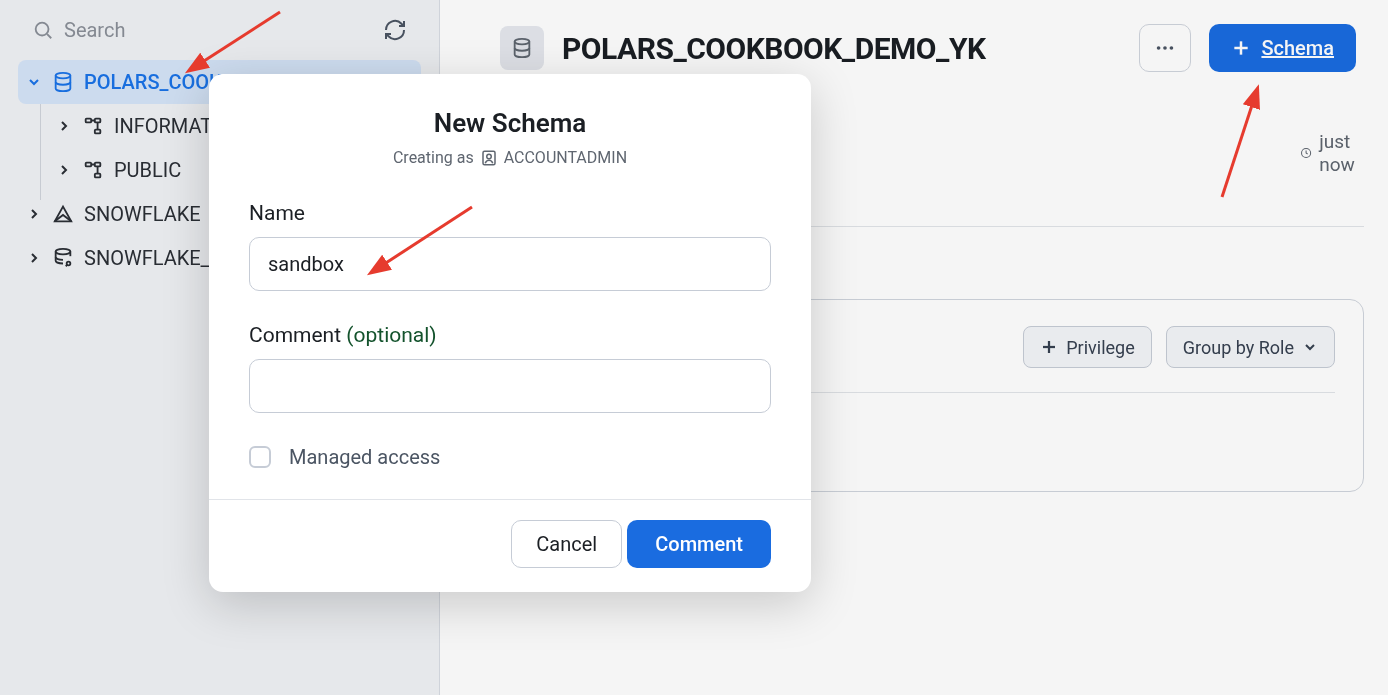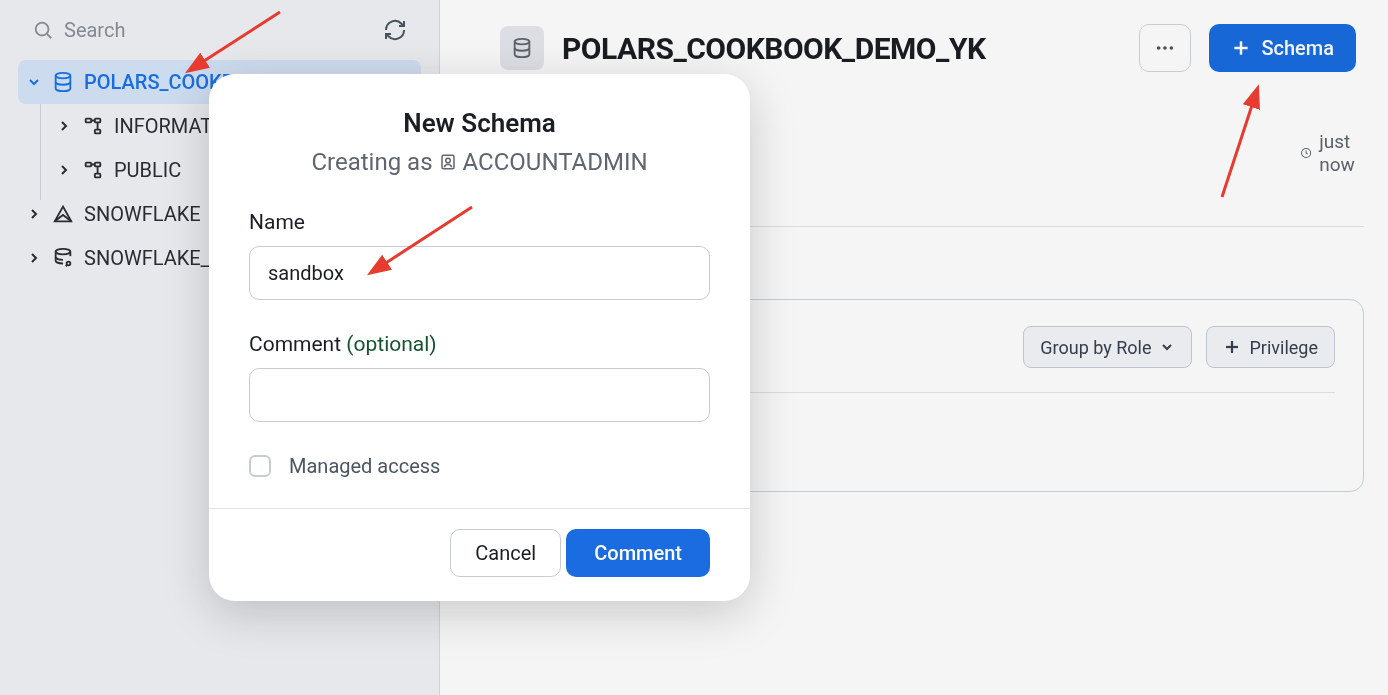--- a/index.html
+++ b/index.html
@@ -23,34 +23,34 @@
 .tree-item .lbl { white-space: nowrap; overflow: hidden; text-overflow: ellipsis; }
 
 .vline { position: absolute; left: 40px; top: 104px; height: 96px; width: 1px; background: #d0d4db; }
 
 
 .main { position: absolute; left: 440px; top: 0; right: 0; height: 100%; background: #fff; }
 .main-header { display: flex; align-items: center; padding: 24px 32px 18px 60px; gap: 18px; }
 .db-badge { width: 44px; height: 44px; border-radius: 8px; background: #e5e8ee; display: flex; align-items: center; justify-content: center; color: #5f6670; }
 .page-title { font-size: 30px; font-weight: 700; color: #1b1f24; flex: 1; letter-spacing: -0.5px; }
 .more-btn { width: 52px; height: 48px; border: 1px solid #d0d5dd; border-radius: 10px; background: #fff; display: flex; align-items: center; justify-content: center; color: #4b5563; cursor: pointer; }
-.schema-btn { height: 48px; padding: 0 22px; border-radius: 10px; background: #1a6ce0; color: #fff; font-size: 20px; font-weight: 500; display: flex; align-items: center; gap: 10px; border: none; cursor: pointer; }
+.schema-btn { height: 48px; padding: 0 22px; border-radius: 10px; background: #1a6ce0; color: #fff; font-size: 20px; font-weight: 500; display: flex; align-items: center; gap: 10px; border: none; cursor: pointer; text-decoration: underline; }
 .meta-chip { display: flex; align-items: center; gap: 7px; color: #5f6670; font-size: 19px; }
 
 .divider { height: 1px; background: #e1e4e9; margin: 50px 24px 0 60px; }
 
 .panel { margin: 72px 24px 0 60px; border: 1px solid #d0d5dd; border-radius: 14px; padding: 26px 28px 44px; }
 .panel-actions { display: flex; justify-content: flex-end; gap: 14px; }
 .sec-btn { height: 42px; padding: 0 16px; border: 1px solid #c6ccd6; border-radius: 8px; background: #f3f5f8; color: #374151; font-size: 18px; display: flex; align-items: center; gap: 8px; cursor: pointer; }
 .panel-divider { height: 1px; background: #e1e4e9; margin: 24px 0 18px; }
 .priv-chip { display: inline-flex; align-items: center; gap: 8px; border: 1px solid #cfd4db; border-radius: 6px; padding: 7px 12px; font-family: ui-monospace, Menlo, monospace; font-size: 17px; color: #3d434c; background: #f3f5f8; }
-.modal { position: absolute; left: 209px; top: 74px; width: 541px; background: #fff; border-radius: 26px; box-shadow: 0 12px 48px rgba(0,0,0,0.18); z-index: 200; }
+.modal { position: absolute; left: 209px; top: 74px; width: 602px; background: #fff; border-radius: 14px; box-shadow: 0 12px 48px rgba(0,0,0,0.18); z-index: 200; }
 .modal-body { padding: 34px 40px 30px; }
 .modal-title { text-align: center; font-size: 26px; font-weight: 600; color: #1b1f24; margin-bottom: 10px; }
-.modal-sub { text-align: center; color: #5f6670; font-size: 24px; display: flex; justify-content: center; align-items: center; gap: 6px; margin-bottom: 34px; }
+.modal-sub { text-align: center; color: #5f6670; font-size: 16px; display: flex; justify-content: center; align-items: center; gap: 6px; margin-bottom: 34px; }
 .form-label { font-size: 21px; color: #1b1f24; margin-bottom: 12px; display: block; }
 .form-label .opt { color: #14532d; }
 .form-input { width: 100%; height: 54px; border: 1px solid #c6ccd6; border-radius: 10px; padding: 0 18px; font-size: 20px; color: #1b1f24; margin-bottom: 32px; outline: none; }
 .check-row { display: flex; align-items: center; gap: 18px; }
 .checkbox { width: 22px; height: 22px; border: 2px solid #c6ccd6; border-radius: 6px; cursor: pointer; }
 .check-label { font-size: 20px; color: #4b5563; }
 .modal-footer { border-top: 1px solid #e1e4e9; padding: 20px 40px 24px; display: flex; justify-content: flex-end; gap: 5px; }
 .btn-cancel { height: 48px; padding: 0 24px; border: 1px solid #c6ccd6; border-radius: 10px; background: #fff; font-size: 20px; color: #1b1f24; cursor: pointer; }
 .btn-create { height: 48px; padding: 0 28px; border-radius: 10px; background: #1a6ce0; color: #fff; font-size: 20px; font-weight: 500; border: none; cursor: pointer; }
 
@@ -182,31 +182,31 @@
         </svg>
 
     </div>
   </div>
 
   <div class="divider"></div>
 
   <div class="panel">
     <div class="panel-actions">
       <button class="sec-btn">
-        <span>Group by Role</span>
-        <svg width="16" height="16" viewBox="0 0 24 24" fill="none" stroke="currentColor" stroke-width="3">
-            <polyline points="6 9 12 15 18 9"></polyline>
-          </svg>
-      </button>
-      <button class="sec-btn">
         <svg width="18" height="18" viewBox="0 0 24 24" fill="none" stroke="currentColor" stroke-width="3">
             <line x1="12" y1="4" x2="12" y2="20"></line>
             <line x1="4" y1="12" x2="20" y2="12"></line>
           </svg>
         <span>Privilege</span>
+      </button>
+      <button class="sec-btn">
+        <span>Group by Role</span>
+        <svg width="16" height="16" viewBox="0 0 24 24" fill="none" stroke="currentColor" stroke-width="3">
+            <polyline points="6 9 12 15 18 9"></polyline>
+          </svg>
       </button>
     </div>
     <div class="panel-divider"></div>
     <div class="priv-chip">
       <svg width="16" height="16" viewBox="0 0 24 24" fill="none" stroke="currentColor" stroke-width="2">
           <circle cx="8" cy="15" r="4"></circle>
           <path d="M11 12 L20 3"></path>
           <path d="M17 6 L20 9"></path>
         </svg>
       <span>OWNERSHIP</span>

